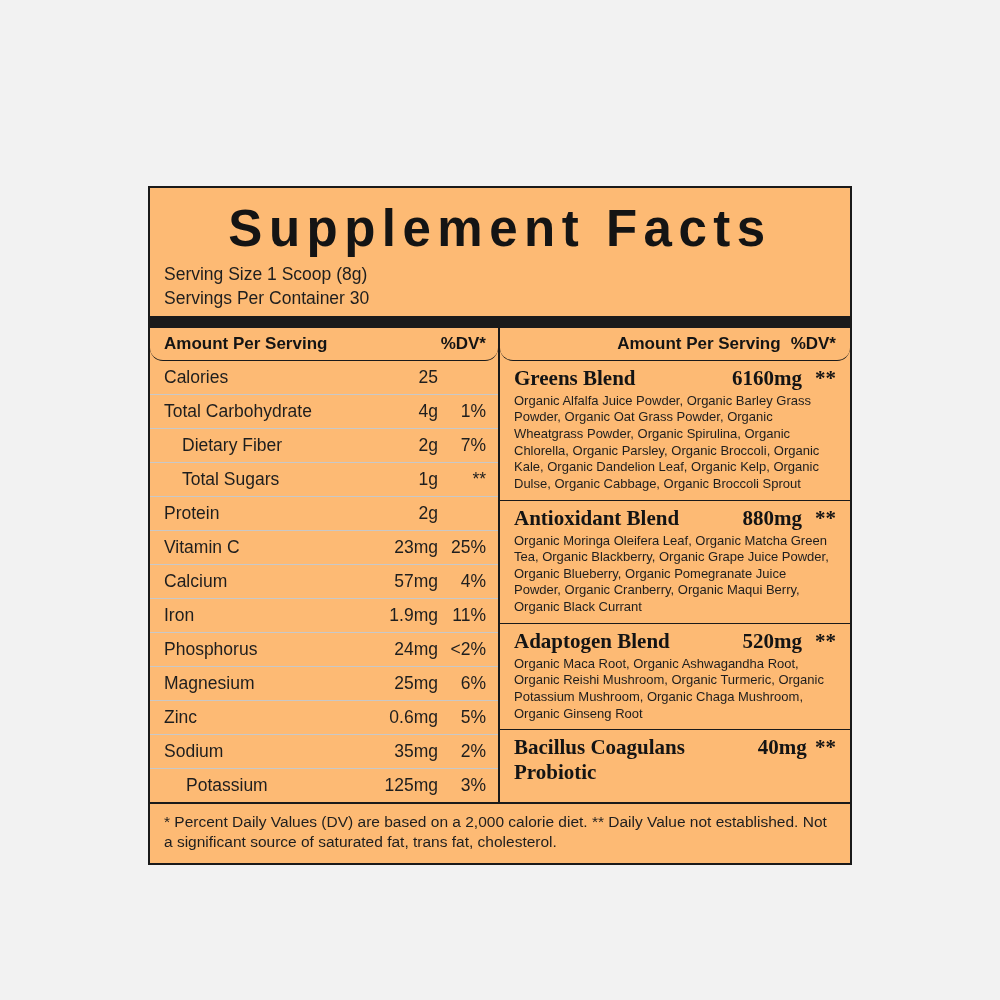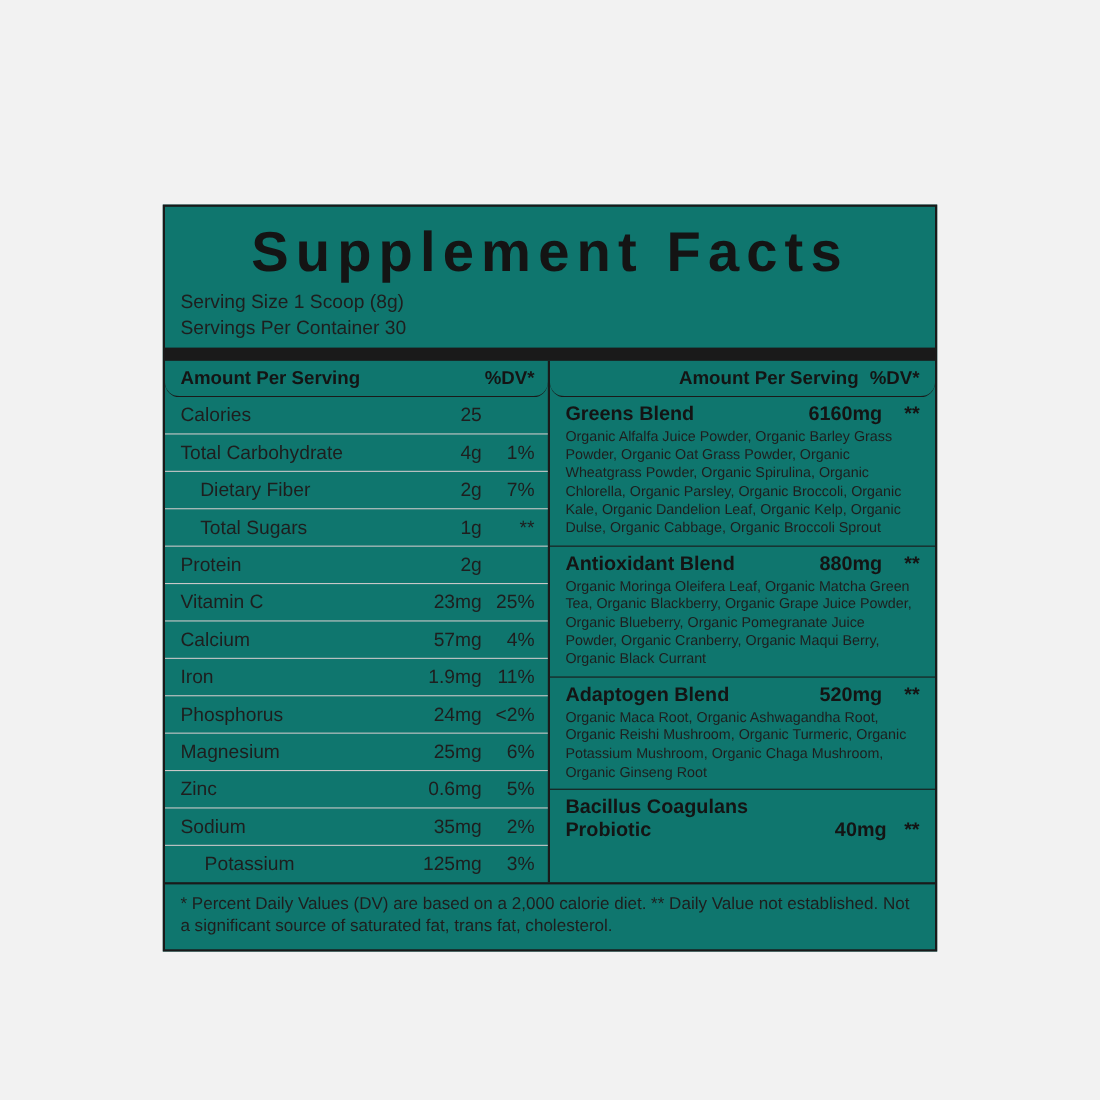--- a/index.html
+++ b/index.html
@@ -13,21 +13,21 @@
     font-family: "Liberation Sans", sans-serif;
     color: #111;
     overflow: hidden;
   }
   .panel {
     position: absolute;
     left: 148px;
     top: 186px;
     width: 704px;
     box-sizing: border-box;
-    background: #0f766e;
+    background: #fdba74;
     border: 2px solid #1a1a1a;
   }
   .title {
     font-size: 51px;
     font-weight: bold;
     letter-spacing: 6.5px;
     text-align: center;
     padding: 14px 0 6px 0;
     line-height: 1.05;
     color: #141414;
@@ -101,24 +101,25 @@
   }
   .blend {
     border-bottom: 1.5px solid #1a1a1a;
     padding: 5px 14px 7px 14px;
   }
   .blend:last-child {
     border-bottom: none;
   }
   .blend-head {
     display: flex;
-    align-items: flex-end;
-    font-size: 18px;
+    align-items: flex-start;
+    font-size: 21px;
     font-weight: bold;
     color: #141414;
+    font-family: Liberation Serif, serif;
   }
   .blend-name {
     flex: 1 1 auto;
   }
   .blend-amt {
     width: 82px;
     text-align: right;
   }
   .blend-dv {
     width: 34px;

